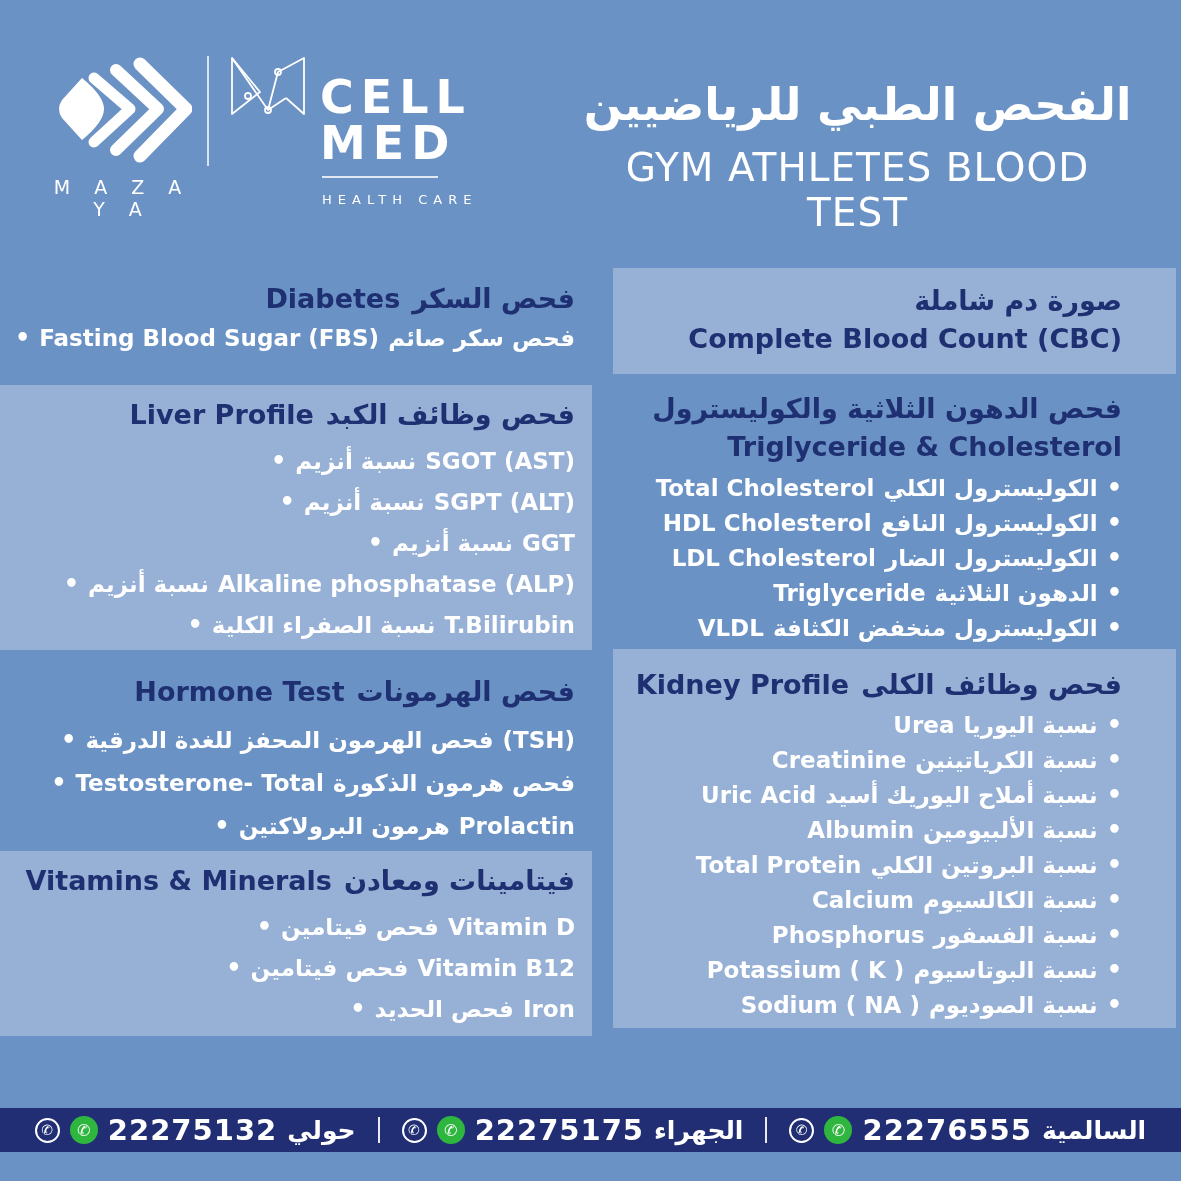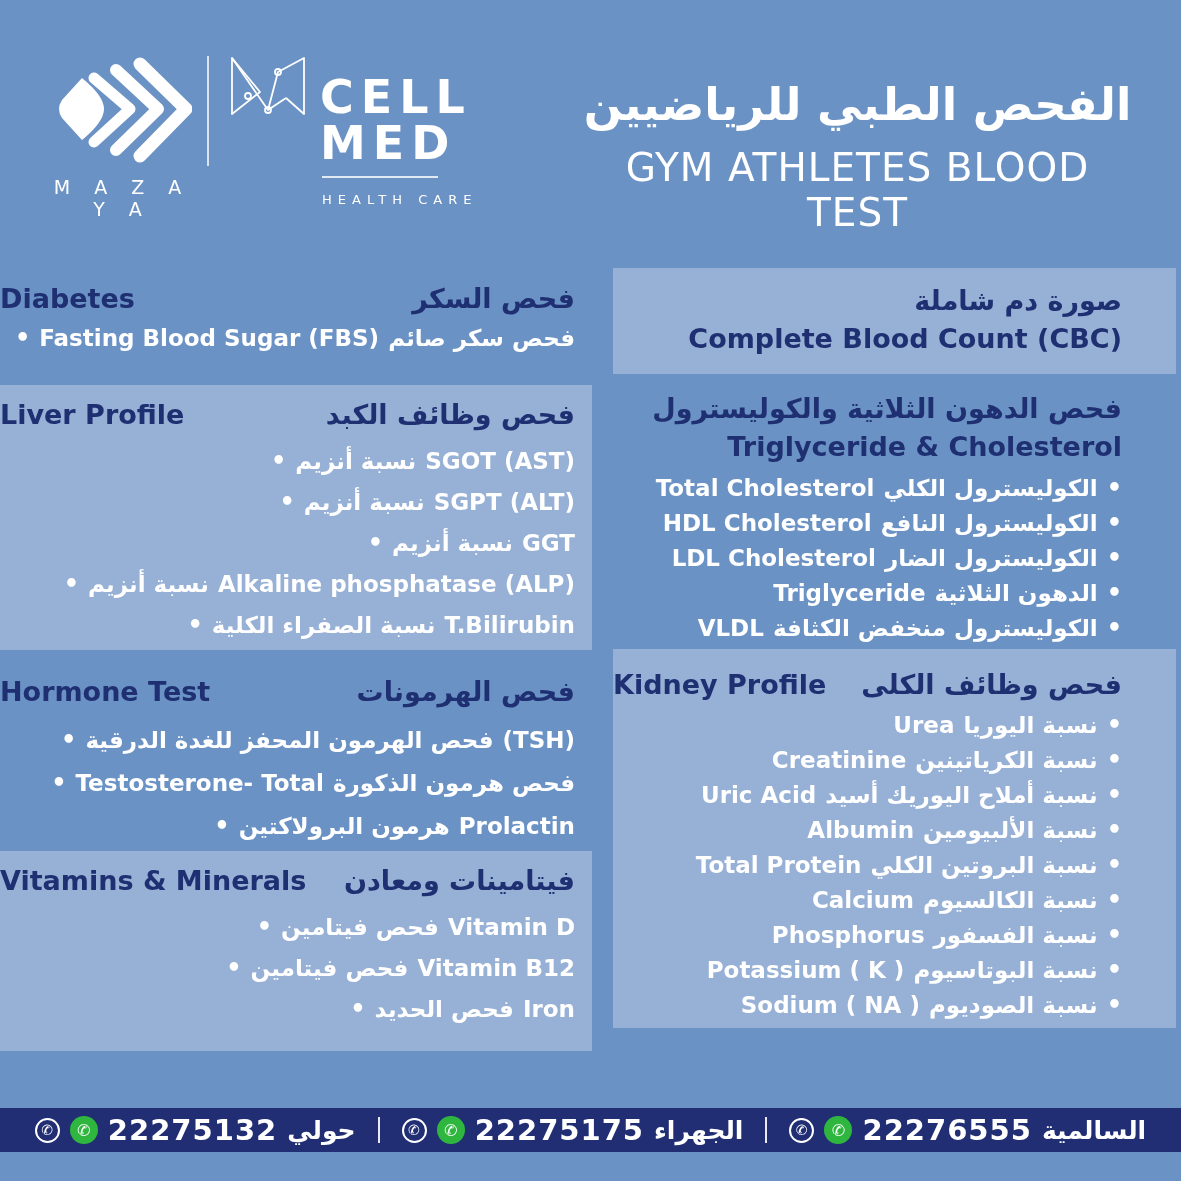--- a/index.html
+++ b/index.html
@@ -22,35 +22,35 @@
   #medcell-tagline{position:absolute;left:322px;top:192px;color:#fff;font-size:13px;letter-spacing:6px;}
   
   #title-block{position:absolute;left:575px;top:76px;width:565px;text-align:center;color:#fff;}
   #title-ar{font-size:45px;font-weight:bold;line-height:1.3;direction:rtl;}
   #title-en{font-size:39px;font-weight:normal;letter-spacing:1px;margin-top:10px;}
   
   .col{position:absolute;}
   #left-col{left:0;top:281px;width:592px;}
   #right-col{left:613px;top:268px;width:563px;}
   .panel{background:#97b0d5;}
-  .hdr{display:flex;justify-content:space-between;align-items:baseline;gap:12px;
+  .hdr{display:flex;justify-content:flex-end;align-items:baseline;gap:12px;
        color:#1e2f72;font-weight:bold;font-size:27px;line-height:36px;}
   .hdr-line{display:block;text-align:right;color:#1e2f72;font-weight:bold;font-size:27px;line-height:38px;}
   .item{display:flex;justify-content:flex-end;align-items:center;gap:9px;
         color:#ffffff;font-weight:bold;font-size:23px;}
   .item .ar{direction:rtl;unicode-bidi:isolate;}
   .bullet{font-size:24px;line-height:1;}
   
   #sec-diabetes{padding-right:17px;}
   #sec-diabetes .item{margin-top:8px;}
   #sec-liver{margin-top:34px;padding:12px 17px 12px 0;}
   #sec-liver .item{margin-top:15px;}
   #sec-hormone{margin-top:24px;padding-right:17px;}
   #sec-hormone .item{margin-top:17px;}
-  #sec-vitamins{margin-top:12px;padding:12px 17px 29px 0;}
+  #sec-vitamins{margin-top:12px;padding:12px 17px 14px 0;}
   #sec-vitamins .item{margin-top:15px;}
   
   #sec-cbc{padding:14px 54px 16px 0;}
   #sec-lipids{margin-top:16px;padding-right:54px;}
   #sec-lipids .item{margin-top:9px;}
   #sec-kidney{margin-top:8px;padding:18px 54px 10px 0;}
   #sec-kidney .item{margin-top:9px;padding-left:24px;}
   
   #footer{position:absolute;left:0;top:1108px;width:1181px;height:44px;background:#212e74;
     display:flex;align-items:center;justify-content:center;gap:22px;}

